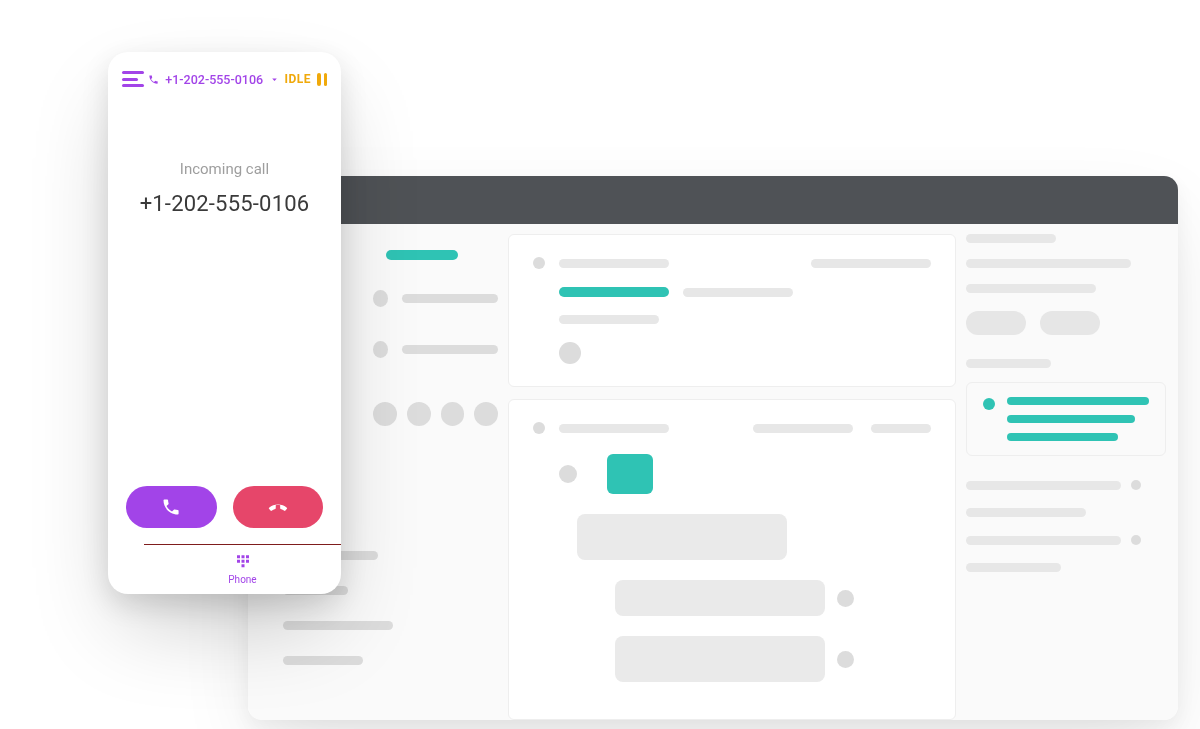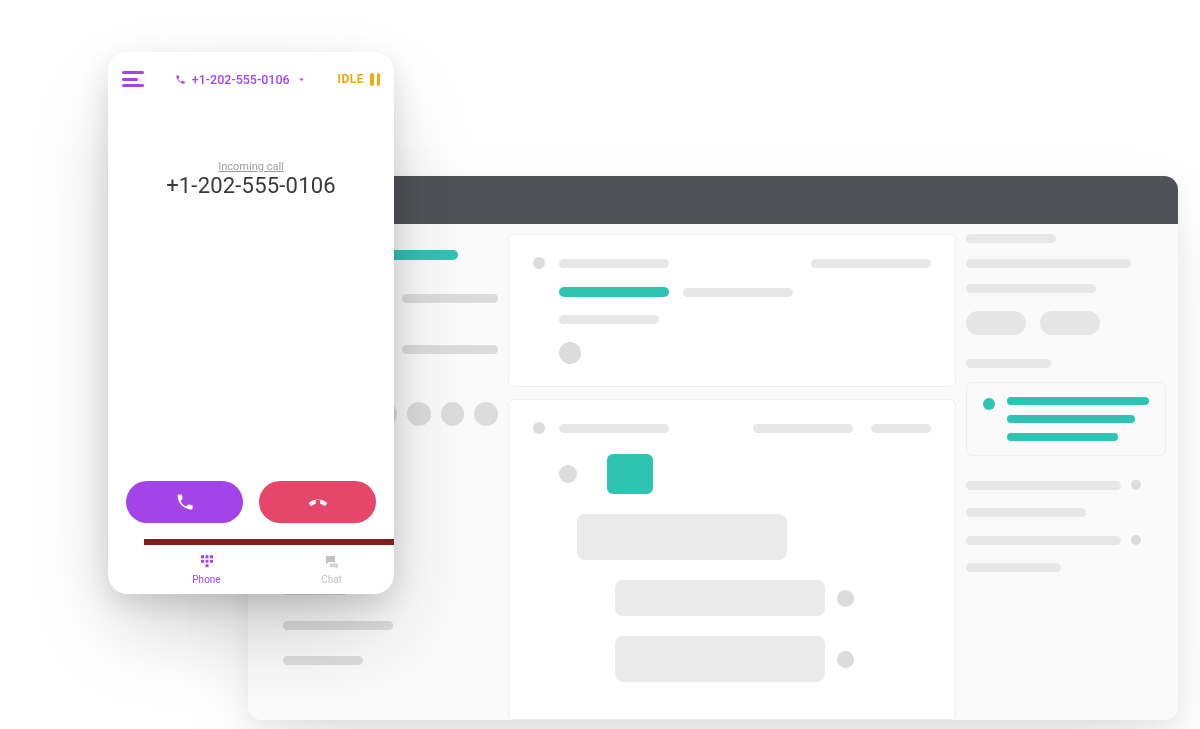--- a/index.html
+++ b/index.html
@@ -94,21 +94,21 @@
   .c-highlight .tlines { flex:1; display:flex; flex-direction:column; gap:10px; }
   .c-highlight .tlines .bar.teal { height:8px; }
   .c-block3 .line3 { display:flex; align-items:center; gap:10px; margin-bottom: 18px; }
   .c-block3 .sdot { width:10px; height:10px; border-radius:50%; background:#dcdcdc; }
 
   
   .phone {
     position:absolute;
     left: 108px;
     top: 52px;
-    width: 286px;
+    width: 233px;
     height: 542px;
     background:#fff;
     border-radius: 20px;
     box-shadow: 0 40px 90px -15px rgba(0,0,0,0.22), 0 10px 28px rgba(0,0,0,0.12);
     display:flex;
     flex-direction:column;
     overflow:hidden;
   }
   .p-header {
     height: 54px;
@@ -135,37 +135,37 @@
   .idle {
     display:flex; align-items:center; gap:6px;
     color:#f0a90b; font-size:12px; font-weight:700; letter-spacing:0.5px;
   }
   .idle .pause {
     display:flex; gap:3px;
   }
   .idle .pause span{ width:3.5px; height:13px; background:#f0a90b; border-radius:2px; }
 
   .p-body { flex:1; display:flex; flex-direction:column; align-items:center; padding-top: 54px; }
-  .incoming-label { color:#9e9e9e; font-size:11px; margin-bottom:0;text-decoration:underline;}
+  .incoming-label { color:#9e9e9e; font-size:15px; margin-bottom:13px;}
   .incoming-number { color:#3a3a3a; font-size:22px; font-weight:400; letter-spacing:0.2px;}
 
   .p-actions {
     display:flex; gap:16px; padding: 0 18px 16px;
   }
   .btn {
     flex:1; height:42px; border-radius:22px;
     display:flex; align-items:center; justify-content:center;
     cursor:pointer;
   }
   .btn.answer { background:#a244e8; }
   .btn.decline { background:#e6466a; }
   .btn svg { fill:#fff; width:20px; height:20px; }
 
   .p-tabs {
-    display:flex; border-top:6px solid #7f1d1d;margin-left:36px;
+    display:flex; border-top:1px solid #7f1d1d;margin-left:36px;
   }
   .tab {
     flex:1; display:flex; flex-direction:column; align-items:center; gap:3px;
     padding:8px 0 9px; font-size:10px; color:#c3c3c3; cursor:pointer;
   }
   .tab.active { color:#a244e8; }
   .tab svg { width:18px; height:18px; fill:currentColor; }
   .dots3 { display:flex; gap:3px; margin-top:6px; margin-bottom:4px;}
   .dots3 span{ width:4px; height:4px; border-radius:50%; background:currentColor;}
 </style>
@@ -337,21 +337,14 @@
         <rect x="4" y="3" width="4" height="4"></rect>
           <rect x="10" y="3" width="4" height="4"></rect>
           <rect x="16" y="3" width="4" height="4"></rect>
         <rect x="4" y="9" width="4" height="4"></rect>
           <rect x="10" y="9" width="4" height="4"></rect>
           <rect x="16" y="9" width="4" height="4"></rect>
         <rect x="10" y="15" width="4" height="4"></rect>
       </svg>
       <span>Phone</span>
     </div>
-    <div class="tab">
-      <svg viewBox="0 0 24 24">
-        <path d="M4 4h12v8H8l-4 3V4z"></path>
-          <path d="M9 14h11v7l-3-2H9v-5z" opacity="0.7"></path>
-      </svg>
-      <span>Chat</span>
-    </div>
   </div>
 </div>
 
 </body></html>

